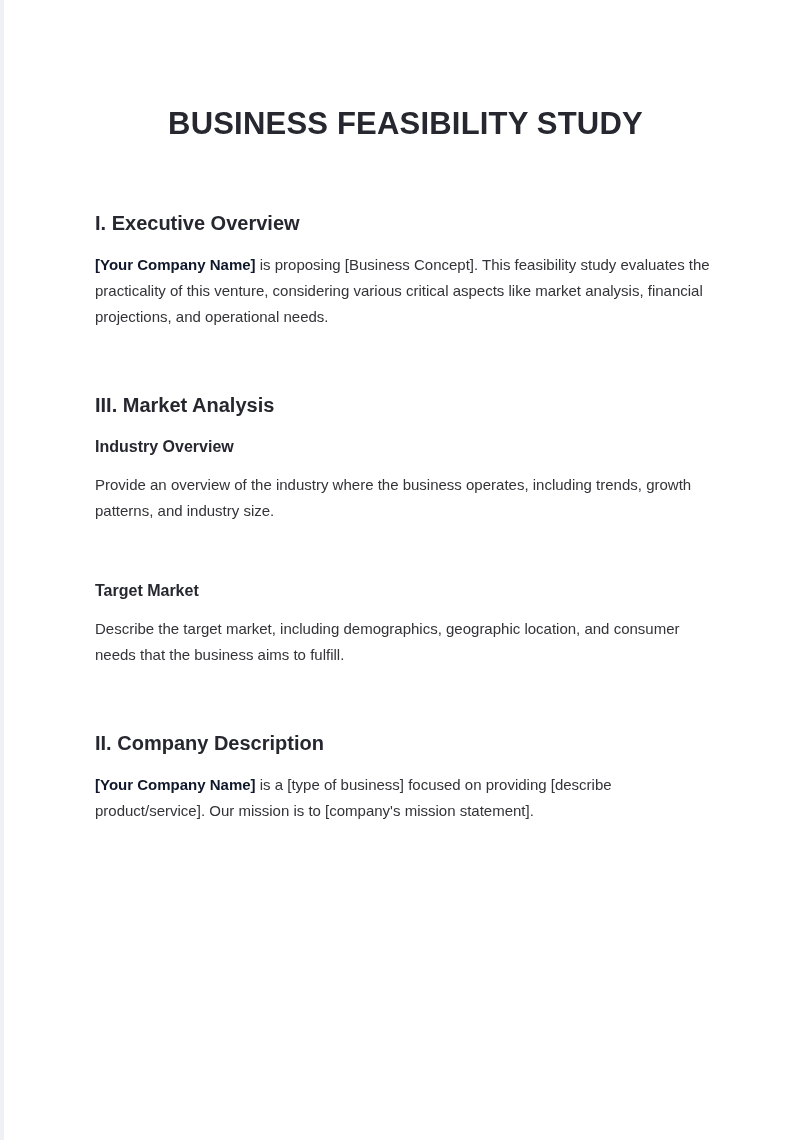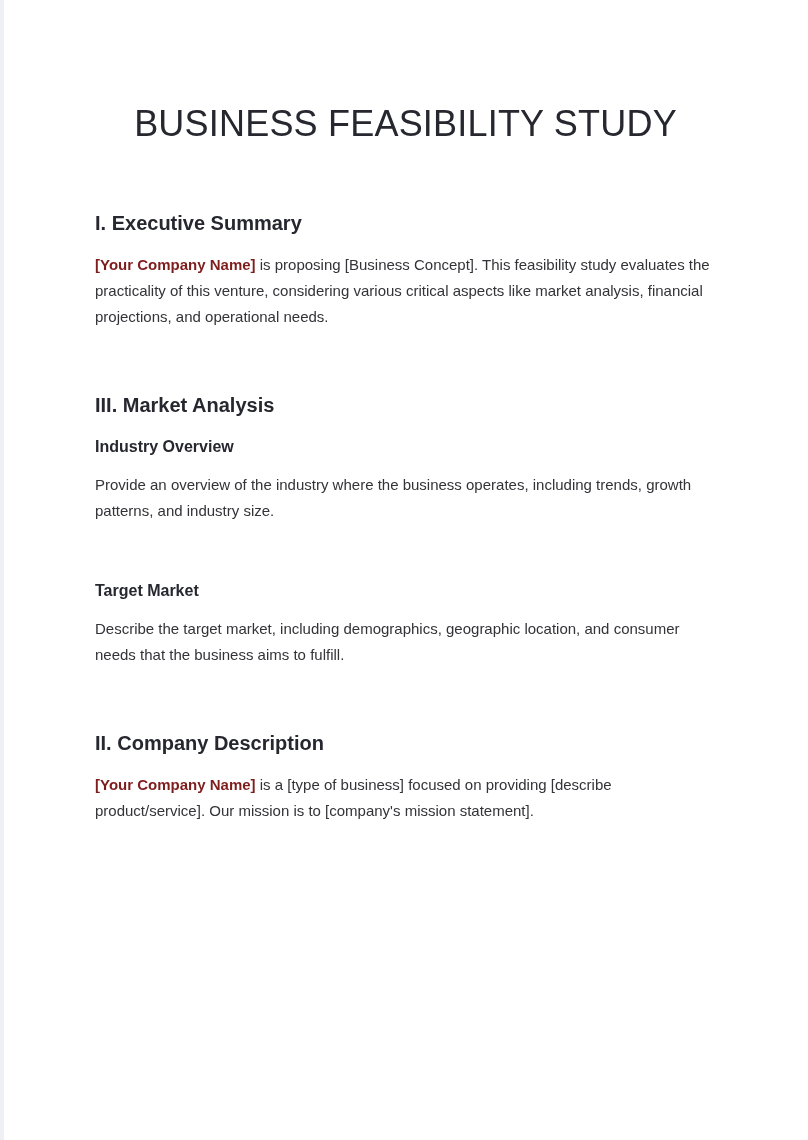--- a/index.html
+++ b/index.html
@@ -22,23 +22,23 @@
     top: 0;
     width: 4px;
     height: 100%;
     background: #eef0f4;
   }
   .content {
     padding: 0 92px 0 95px;
   }
   .doc-title {
     margin: 106px 0 0 0;
-    font-size: 36px;
+    font-size: 31px;
     line-height: 36px;
-    font-weight: 400;
+    font-weight: 700;
     letter-spacing: 0.2px;
     text-align: center;
     color: #26272f;
   }
   .section-heading {
     margin: 62px 0 0 0;
     font-size: 20px;
     line-height: 26px;
     font-weight: 700;
     color: #26272f;
@@ -48,21 +48,21 @@
   }
   .para {
     margin: 16px 0 0 0;
     font-size: 15px;
     line-height: 26px;
     font-weight: 400;
     color: #333338;
   }
   .para .lead-bold {
     font-weight: 700;
-    color: #7f1d1d;
+    color: #0f172a;
   }
   .subheading {
     margin: 18px 0 0 0;
     font-size: 16px;
     line-height: 22px;
     font-weight: 700;
     color: #26272f;
   }
   .subheading.spaced {
     margin-top: 56px;
@@ -78,21 +78,21 @@
 <body>
 
 <div class="page">
   <div class="edge-gutter"></div>
 
   <div class="content">
 
     <h1 class="doc-title">BUSINESS FEASIBILITY STUDY</h1>
 
     <div>
-      <h2 class="section-heading first">I. Executive Summary</h2>
+      <h2 class="section-heading first">I. Executive Overview</h2>
       <p class="para"><span class="lead-bold">[Your Company Name]</span><span> is proposing [Business Concept]. This feasibility study evaluates the practicality of this venture, considering various critical aspects like market analysis, financial projections, and operational needs.</span></p>
     </div>
 
     <div>
       <h2 class="section-heading">III. Market Analysis</h2>
 
       <h3 class="subheading">Industry Overview</h3>
       <p class="sub-para">Provide an overview of the industry where the business operates, including trends, growth patterns, and industry size.</p>
 
       <h3 class="subheading spaced">Target Market</h3>

